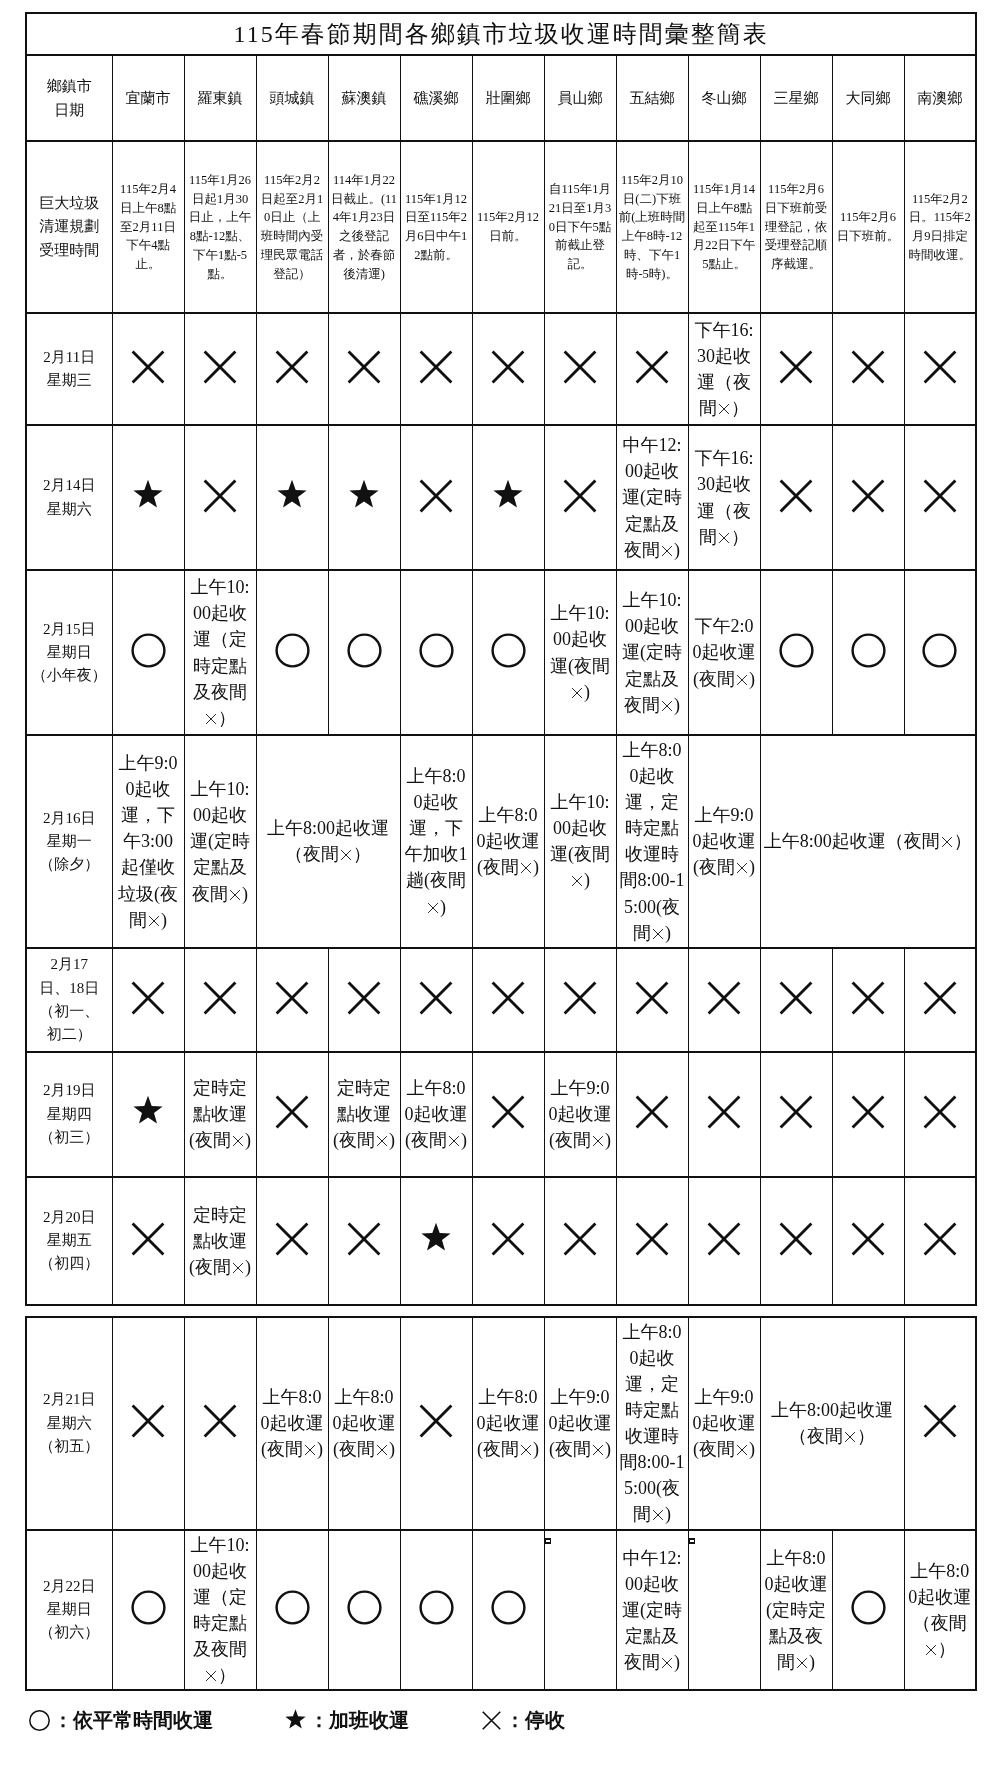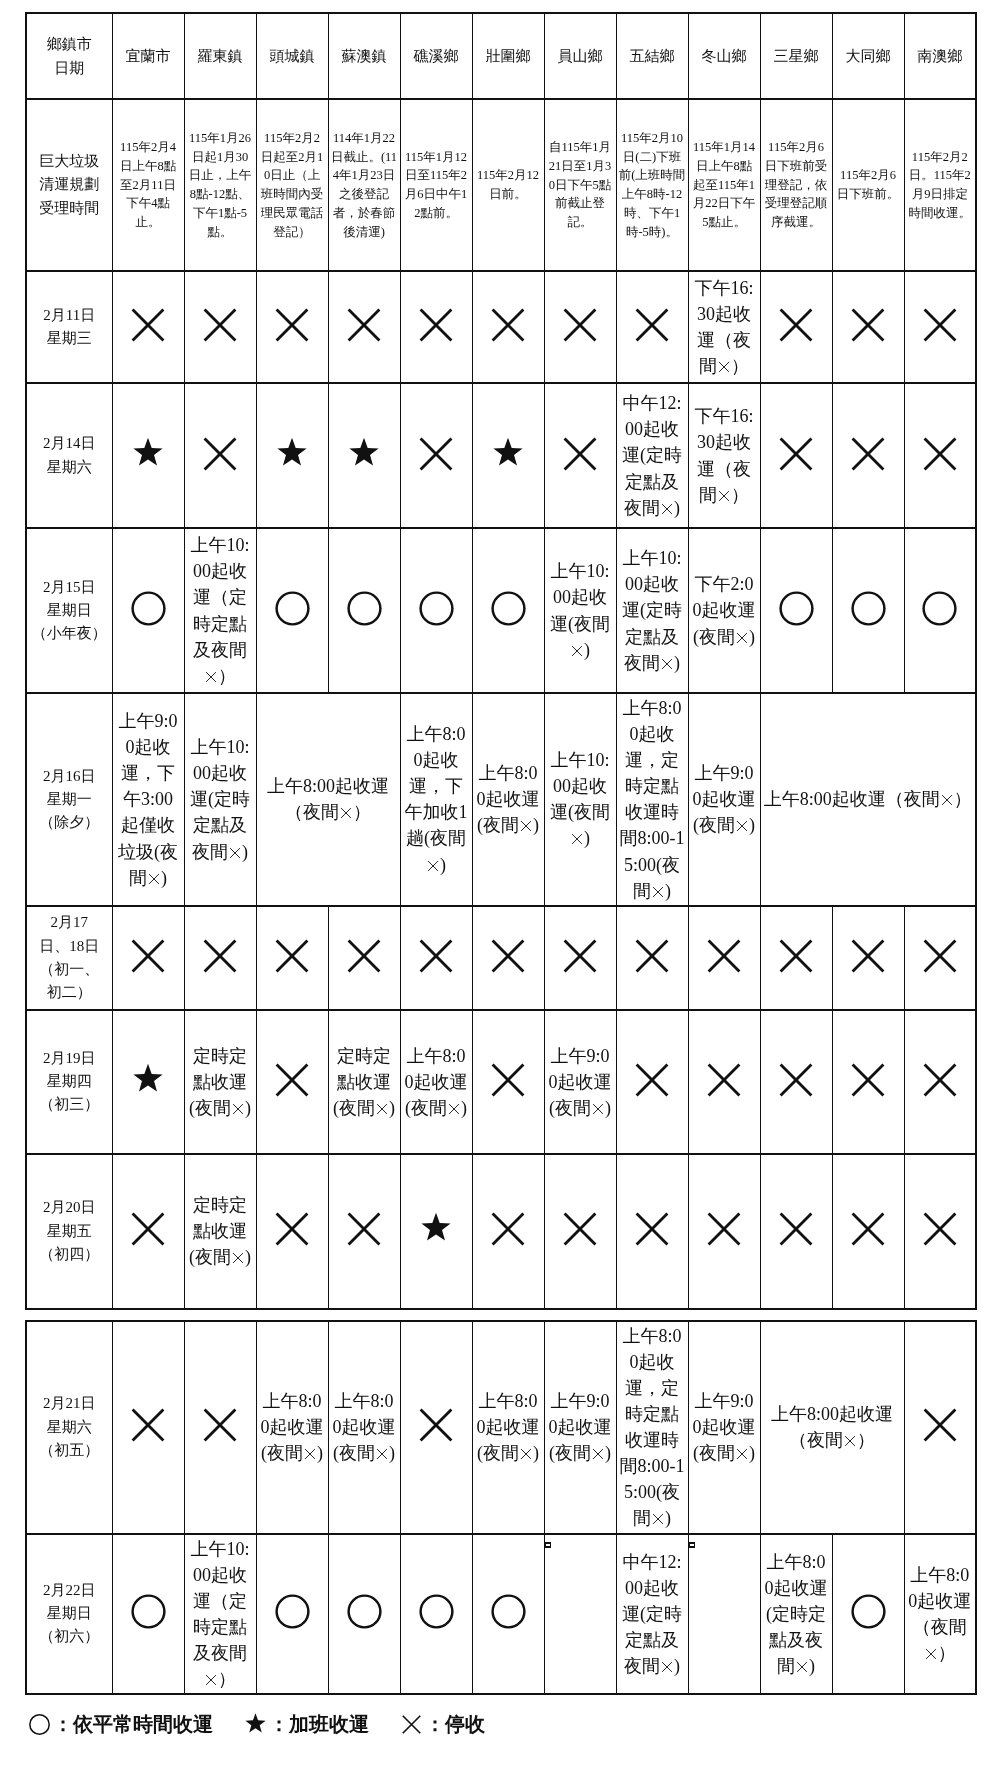--- a/index.html
+++ b/index.html
@@ -16,21 +16,21 @@
   td.bulky-cell{vertical-align:top;font-size:12.5px;line-height:1.5;text-align:justify;
     word-break:break-all;padding:4px 3px 2px 3px;}
   td.time-cell{font-weight:bold;font-size:18px;line-height:1.45;word-break:break-all;padding:2px 1px;}
   td.sym-cell svg,td.empty-cell{display:inline-block;}
   svg.cs{display:block;margin:0 auto;}
   svg.cs-x{width:44px;height:44px;}
   svg.cs-o{width:41px;height:41px;}
   svg.cs-star{width:36px;height:36px;}
   svg.ix{width:14px;height:14px;display:inline-block;vertical-align:-2px;}
   .tbl-gap{height:10px;}
-  .legend{display:flex;align-items:center;gap:30px;margin-top:16px;padding-left:2px;}
+  .legend{display:flex;align-items:center;gap:70px;margin-top:16px;padding-left:2px;}
   .legend-item{display:flex;align-items:center;font-size:20px;font-weight:bold;}
   .legend-item svg{width:25px;height:25px;margin-right:1px;flex:none;}
 </style>
 </head>
 <body>
 
 <div class="page">
   <table class="sched" id="tableA">
       <colgroup>
         <col style="width: 86px;">
@@ -41,20 +41,23 @@
         <col style="width: 72px;">
         <col style="width: 72px;">
         <col style="width: 72px;">
         <col style="width: 72px;">
         <col style="width: 72px;">
         <col style="width: 72px;">
         <col style="width: 72px;">
         <col style="width: 72px;">
       </colgroup>
     <tbody id="tb1">
+        <tr style="height: 42px;">
+          <td class="title-cell" colspan="13">115年春節期間各鄉鎮市垃圾收運時間彙整簡表</td>
+        </tr>
         <tr style="height: 86px; border-radius: 19px;">
           <td class="corner-cell">
             <div>鄉鎮市</div>
             <div>日期</div>
           </td>
           <th class="col-header">宜蘭市</th>
           <th class="col-header">羅東鎮</th>
           <th class="col-header">頭城鎮</th>
           <th class="col-header">蘇澳鎮</th>
           <th class="col-header">礁溪鄉</th>
@@ -271,21 +274,21 @@
           <td class="sym-cell"><svg viewBox="0 0 40 40" class="cs cs-x">
               <path d="M6 6 L34 34 M34 6 L6 34" stroke="#111111" stroke-width="2.6" fill="none"></path>
             </svg></td>
           <td class="sym-cell"><svg viewBox="0 0 40 40" class="cs cs-x">
               <path d="M6 6 L34 34 M34 6 L6 34" stroke="#111111" stroke-width="2.6" fill="none"></path>
             </svg></td>
           <td class="sym-cell"><svg viewBox="0 0 40 40" class="cs cs-x">
               <path d="M6 6 L34 34 M34 6 L6 34" stroke="#111111" stroke-width="2.6" fill="none"></path>
             </svg></td>
         </tr>
-        <tr style="height: 144px; margin-top: 15px;">
+        <tr style="height: 125px; margin-top: 15px;">
           <td class="date-label">2月19日
 星期四
 （初三）</td>
           <td class="sym-cell"><svg viewBox="0 0 40 40" class="cs cs-star">
               <polygon points="20,2 24.1,13.3 36.2,13.8 26.7,21.2 30,32.8 20,26 10,32.8 13.3,21.2 3.8,13.8 15.9,13.3" fill="#111111"></polygon>
             </svg></td>
           <td class="time-cell">定時定點收運(夜間<svg viewBox="0 0 40 40" class="ix">
               <path d="M6 6 L34 34 M34 6 L6 34" stroke="#111111" stroke-width="2.6" fill="none"></path>
             </svg>)</td>
           <td class="sym-cell"><svg viewBox="0 0 40 40" class="cs cs-x">
@@ -312,21 +315,21 @@
           <td class="sym-cell"><svg viewBox="0 0 40 40" class="cs cs-x">
               <path d="M6 6 L34 34 M34 6 L6 34" stroke="#111111" stroke-width="2.6" fill="none"></path>
             </svg></td>
           <td class="sym-cell"><svg viewBox="0 0 40 40" class="cs cs-x">
               <path d="M6 6 L34 34 M34 6 L6 34" stroke="#111111" stroke-width="2.6" fill="none"></path>
             </svg></td>
           <td class="sym-cell"><svg viewBox="0 0 40 40" class="cs cs-x">
               <path d="M6 6 L34 34 M34 6 L6 34" stroke="#111111" stroke-width="2.6" fill="none"></path>
             </svg></td>
         </tr>
-        <tr style="height: 155px;">
+        <tr style="height: 128px;">
           <td class="date-label">2月20日
 星期五
 （初四）</td>
           <td class="sym-cell"><svg viewBox="0 0 40 40" class="cs cs-x">
               <path d="M6 6 L34 34 M34 6 L6 34" stroke="#111111" stroke-width="2.6" fill="none"></path>
             </svg></td>
           <td class="time-cell">定時定點收運(夜間<svg viewBox="0 0 40 40" class="ix">
               <path d="M6 6 L34 34 M34 6 L6 34" stroke="#111111" stroke-width="2.6" fill="none"></path>
             </svg>)</td>
           <td class="sym-cell"><svg viewBox="0 0 40 40" class="cs cs-x">

